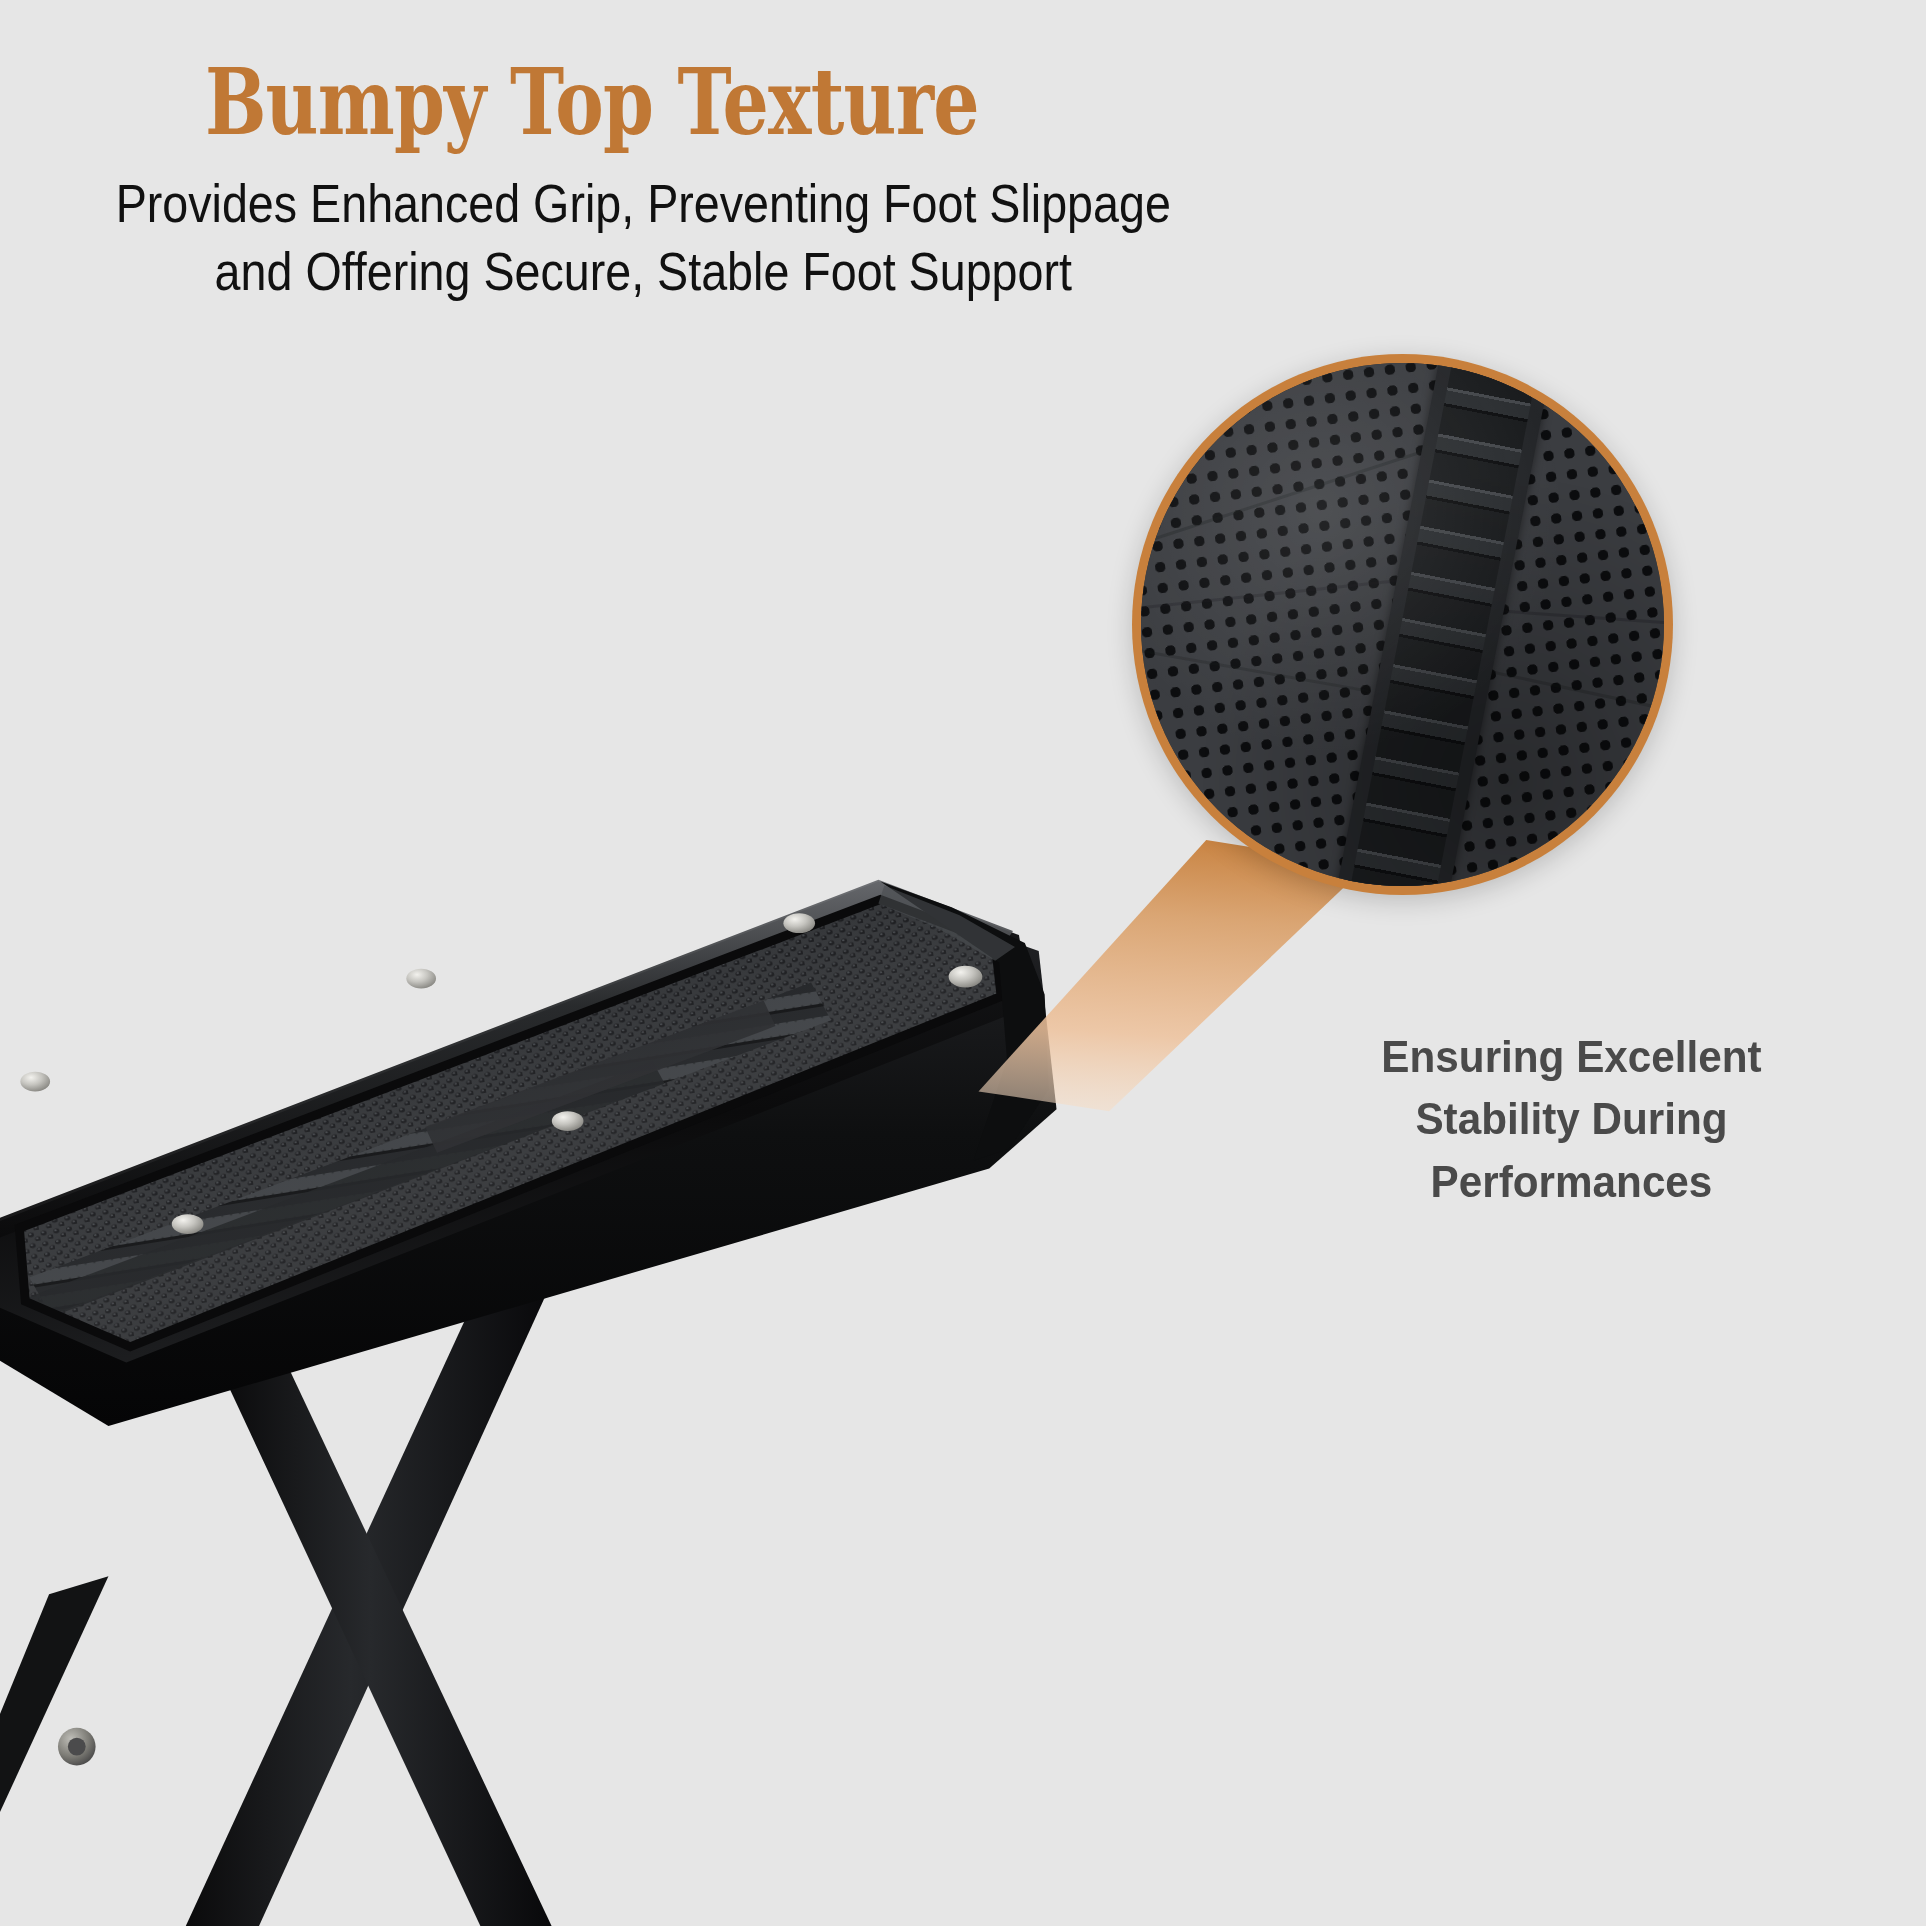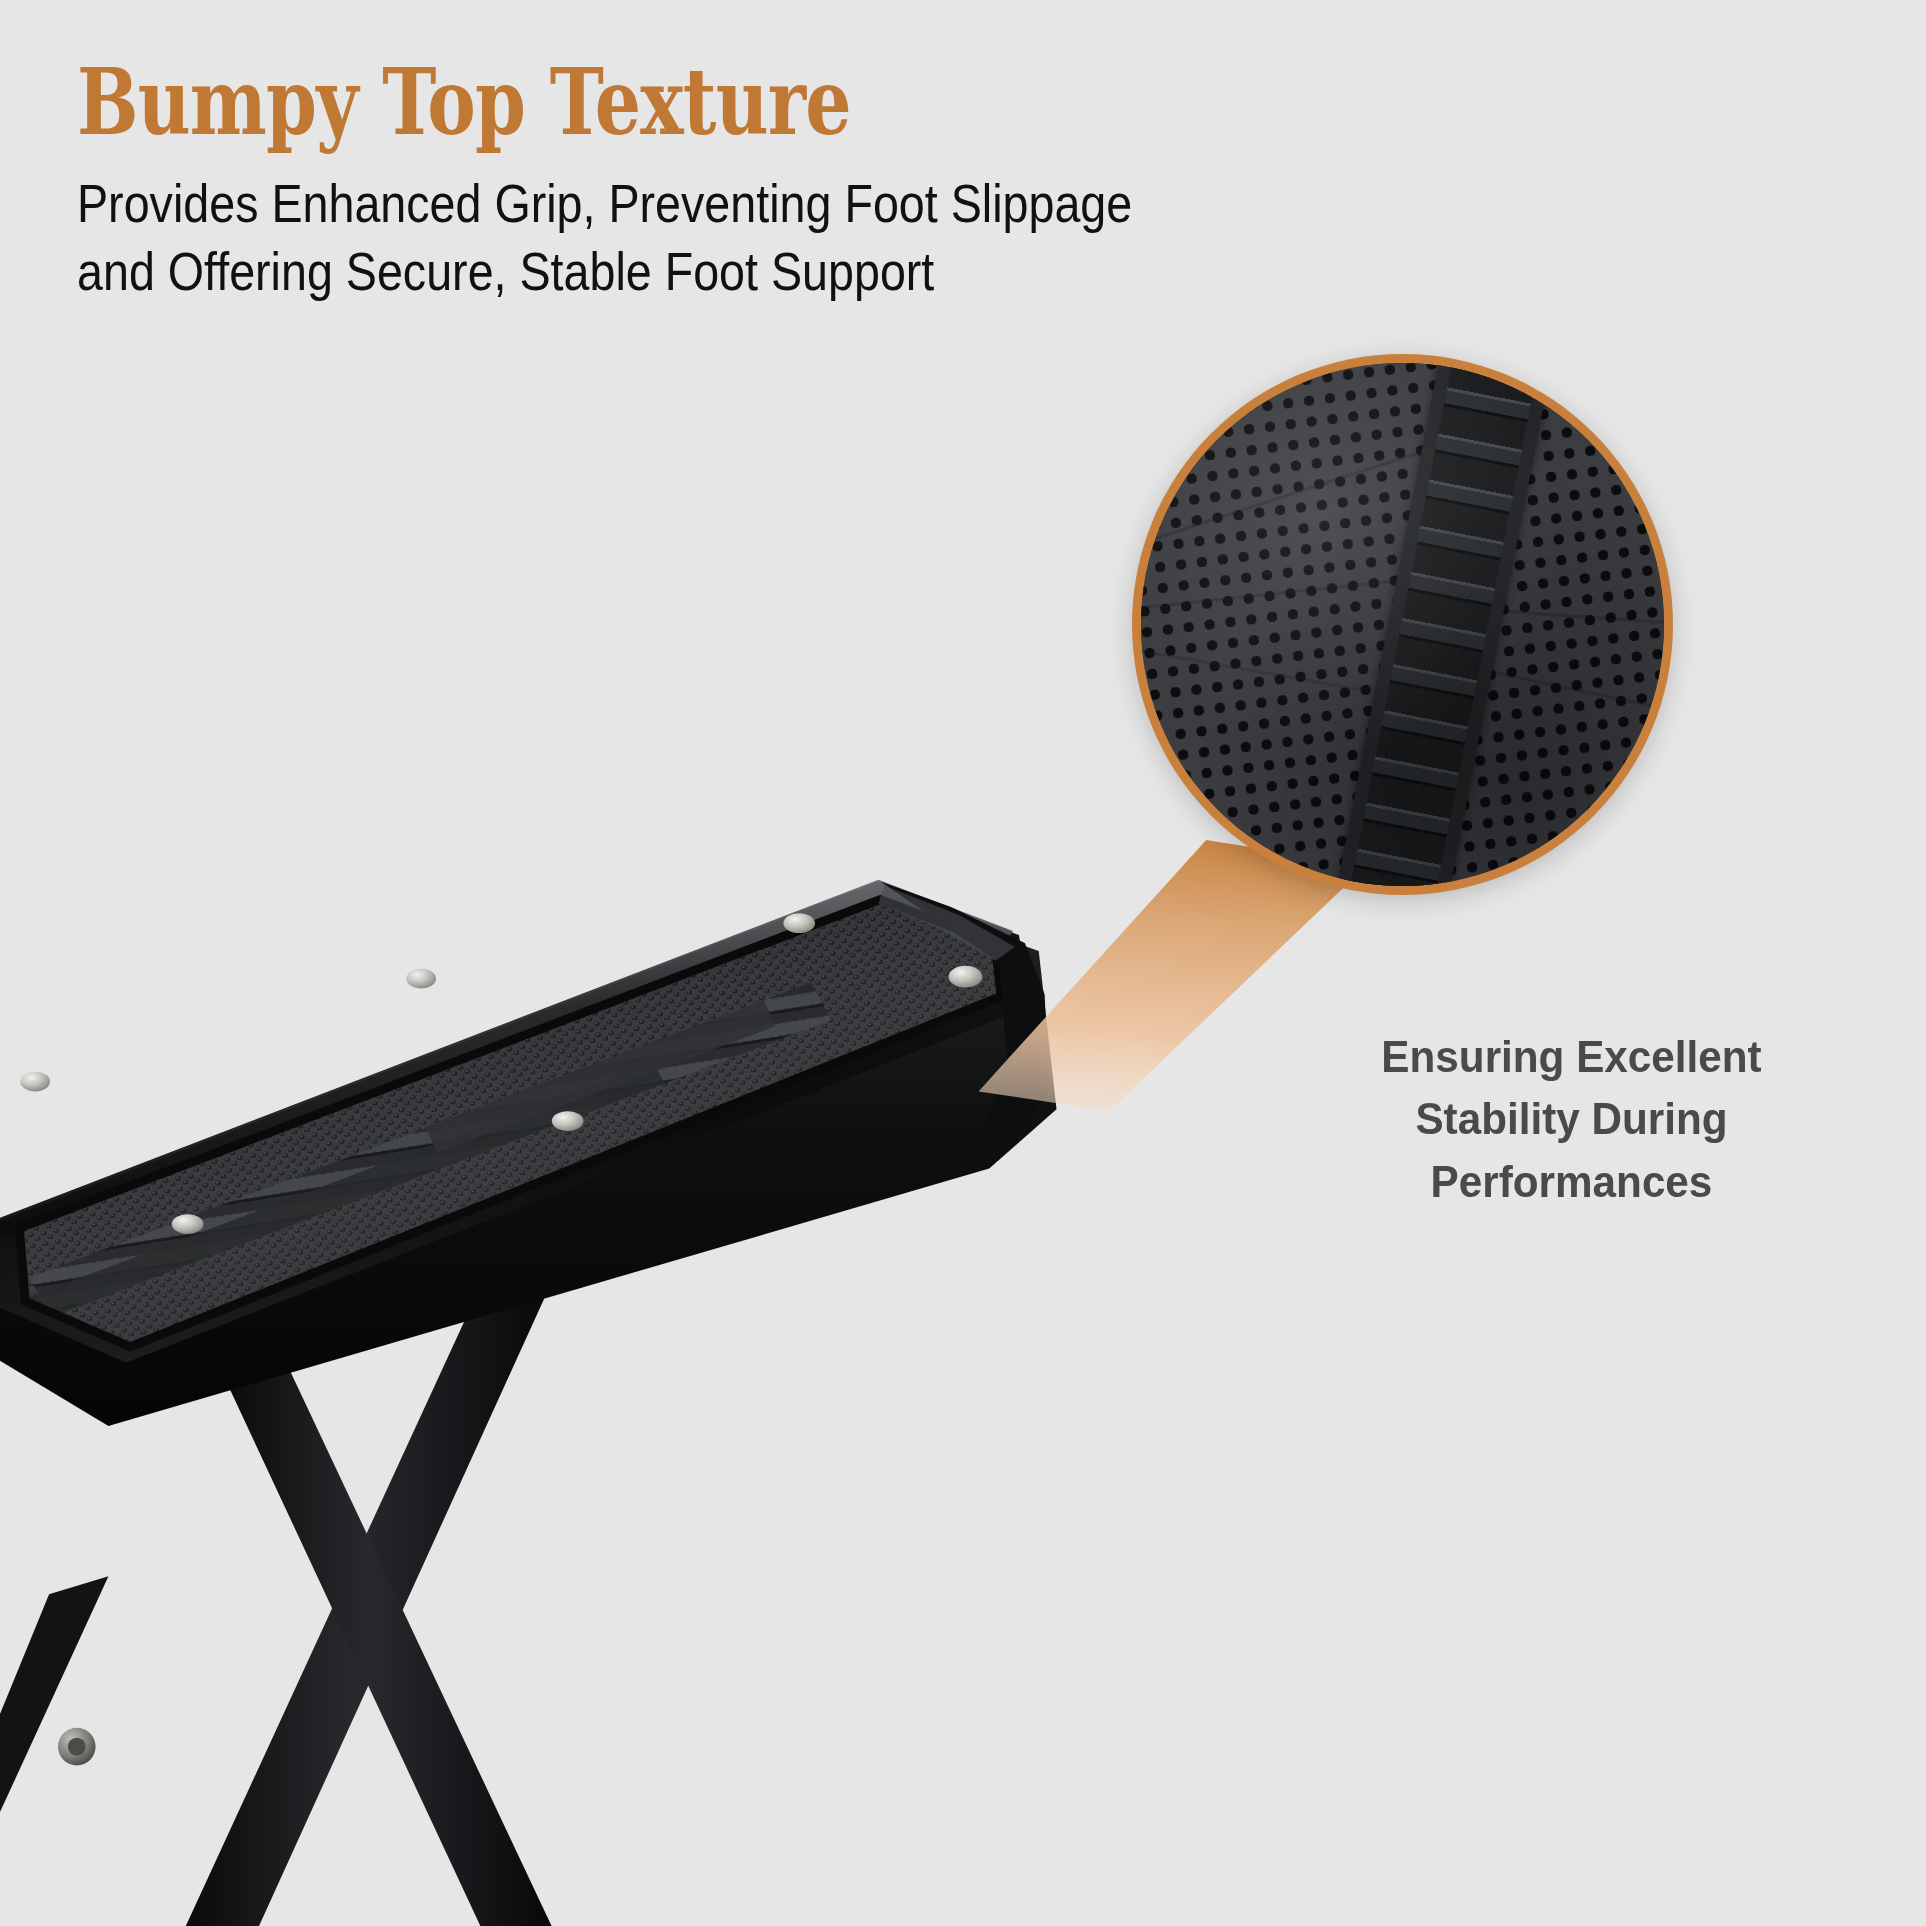--- a/index.html
+++ b/index.html
@@ -24,20 +24,21 @@
     background: #e6e6e6;
     overflow: hidden;
   }
 
   
   .copy-block {
     position: absolute;
     left: 77px;
     top: 57px;
     width: 1287px;
+    text-align: center;
   }
   .headline {
     font-family: "DejaVu Serif", serif;
     font-weight: bold;
     font-size: 91px;
     line-height: 1.0;
     letter-spacing: -1px;
     color: #c07835;
     transform: scaleX(0.80);
     transform-origin: left center;

